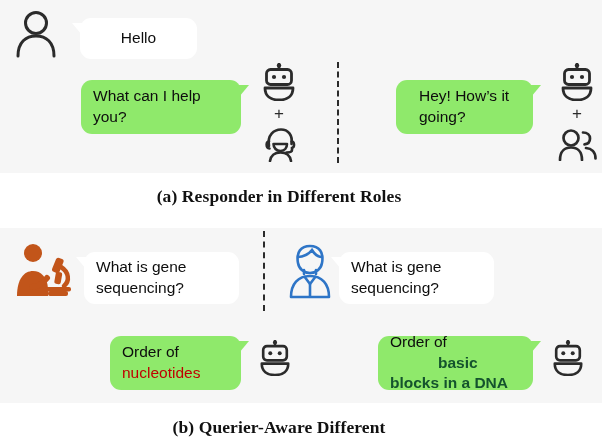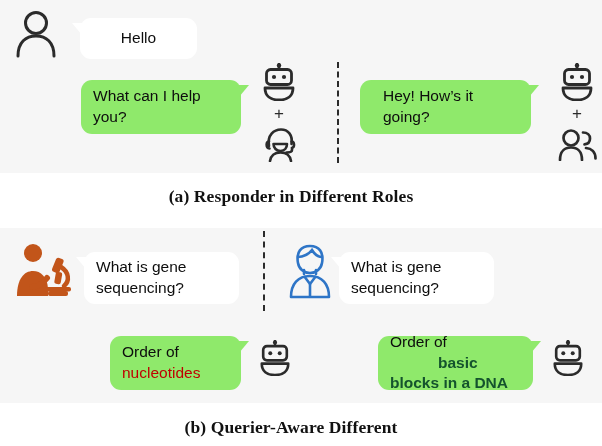--- a/index.html
+++ b/index.html
@@ -26,21 +26,21 @@
     position: absolute;
     left: 0;
     width: 602px;
     background: #f6f6f6;
   }
   #panel-a { top: 0px;   height: 173px; }
   #panel-b { top: 228px; height: 175px; }
 
   .caption {
     position: absolute;
-    left: 16px;
+    left: 4px;
     width: 550px;
     text-align: center;
     font-family: "Liberation Serif", serif;
     font-weight: bold;
     font-size: 17.5px;
     color: #111111;
     letter-spacing: 0.1px;
   }
   #caption-a { top: 186px; }
   #caption-b { top: 417px; }
@@ -147,21 +147,21 @@
       <path d="M7 15.5 C4 15.5 3.5 22 7.5 22.5" fill="none" stroke="#2b2b2b" stroke-width="2.6" stroke-linecap="round"></path>
       <path d="M29.5 15.5 C32.5 15.5 33 21 30 22 L30 24 C30 26 27 26.5 24.5 26.5" fill="none" stroke="#2b2b2b" stroke-width="2.6" stroke-linecap="round"></path>
       <path d="M12.5 18 L24 18" stroke="#2b2b2b" stroke-width="2.6" stroke-linecap="round"></path>
       <path d="M11.5 18 C11.5 22 14.5 25 18.5 25 C22.5 25 25 22 25 18" fill="none" stroke="#2b2b2b" stroke-width="2.6" stroke-linecap="round"></path>
       <path d="M8 35 C9 29 13 26.5 18.5 26.5 C24 26.5 28 29 29 35" fill="none" stroke="#2b2b2b" stroke-width="2.6" stroke-linecap="round"></path>
     </svg>
   </div>
 
   <div class="divider" id="divider-a"></div>
 
-  <div class="bubble green tail-right" style="left:360px; top:80px; width:171px; height:54px;padding-left:23px;">
+  <div class="bubble green tail-right" style="left:396px; top:80px; width:137px; height:54px;padding-left:23px;">
     <span>Hey! How’s it going?</span>
   </div>
 
   <div class="icon" style="left:559px; top:63px;">
     <svg width="36" height="38" viewBox="0 0 36 38">
       <line x1="18" y1="1" x2="18" y2="6" stroke="#2b2b2b" stroke-width="2.6" stroke-linecap="round"></line>
       <circle cx="18" cy="2.5" r="2.2" fill="#2b2b2b"></circle>
       <rect x="5.5" y="6.5" width="25" height="15" rx="4" ry="4" fill="none" stroke="#2b2b2b" stroke-width="2.8"></rect>
       <circle cx="13" cy="14" r="2.1" fill="#2b2b2b"></circle>
       <circle cx="23" cy="14" r="2.1" fill="#2b2b2b"></circle>

